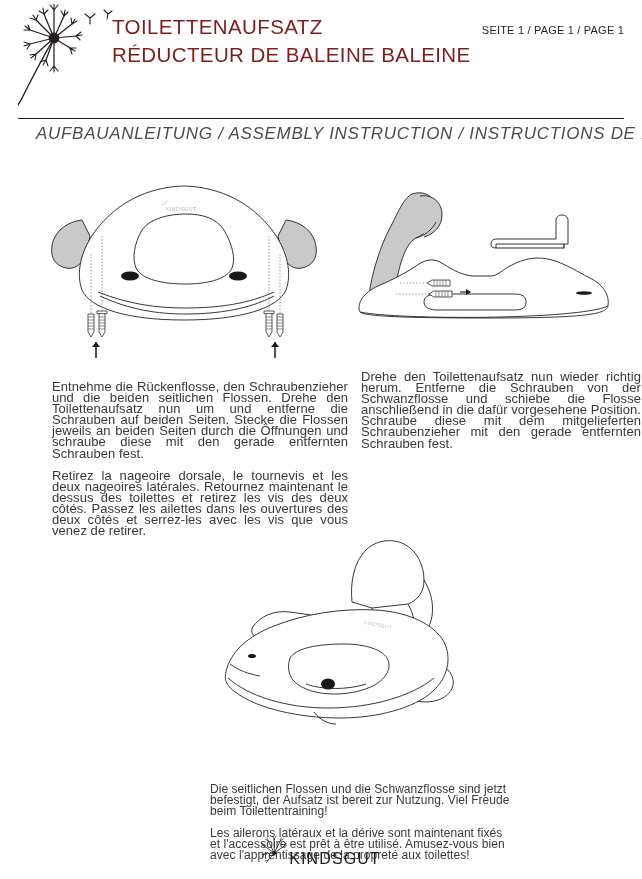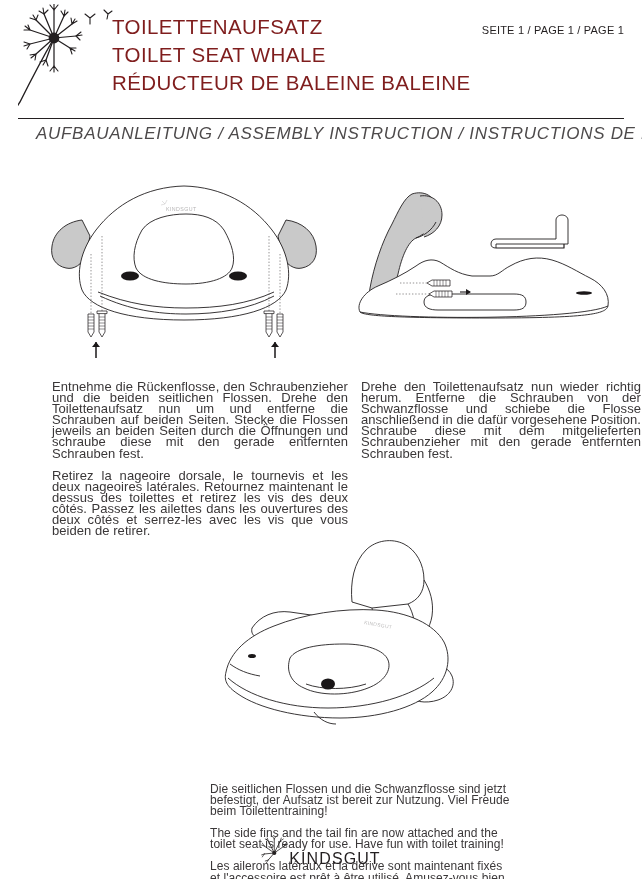--- a/index.html
+++ b/index.html
@@ -91,21 +91,21 @@
     letter-spacing: 0.05px;
     margin-left: 16px;
   }
   .col p {
     margin: 0 0 11px 0;
     text-align: justify;
   }
   .col p:last-child { margin-bottom: 0; }
 
   .col-left  { left: 36px;  top: 381px; width: 296px; }
-  .col-right { left: 345px; top: 381px; width: 280px; }
+  .col-right { left: 345px; top: 371px; width: 280px; }
 
   .col-bottom {
     position: absolute;
     left: 210px; top: 784px; width: 300px;
     font-size: 12px;
     line-height: 11.1px;
     color: #3a3738;
     letter-spacing: 0.05px;
   }
   .col-bottom p {
@@ -182,21 +182,20 @@
             <path d="M72,14 l-5,-4 M72,14 l5,-4 M72,14 l0,6"></path>
             <path d="M90,10 l-4,-4 M90,10 l4,-3 M90,10 l-1,5"></path>
           </g>
         </g>
         <circle cx="36" cy="34" r="5.4" fill="#231f20"></circle>
       </svg>
     </div>
 
     <div class="title-block">
       <div class="title-line">TOILETTENAUFSATZ</div>
-      <div class="title-line">TOILET SEAT WHALE</div>
       <div class="title-line">RÉDUCTEUR DE BALEINE BALEINE</div>
     </div>
 
     <div class="page-no">SEITE 1 / PAGE 1 / PAGE 1</div>
   </div>
 
   <div class="rule rule-top"></div>
 
   <div class="subtitle">AUFBAUANLEITUNG / ASSEMBLY INSTRUCTION / INSTRUCTIONS DE MONTAGE</div>
 
@@ -343,21 +342,21 @@
           <path d="M158,66 L226,66 L226,38" fill="none" stroke-width="1.2"></path>
           <path d="M158,62 L230,62 L230,38 C230,35 227,33 224,33 C221,33 218,35 218,38 L218,57
                    L158,57 C155,57 153,59 153,62 C153,65 155,66 158,66 Z" fill="#ffffff"></path>
         </g>
       </g>
     </svg>
   </div>
 
   <div class="col col-left">
     <p>Entnehme die Rückenflosse, den Schraubenzieher und die beiden seitlichen Flossen. Drehe den Toilettenaufsatz nun um und entferne die Schrauben auf beiden Seiten. Stecke die Flossen jeweils an beiden Seiten durch die Öffnungen und schraube diese mit den gerade entfernten Schrauben fest.</p>
-    <p>Retirez la nageoire dorsale, le tournevis et les deux nageoires latérales. Retournez maintenant le dessus des toilettes et retirez les vis des deux côtés. Passez les ailettes dans les ouvertures des deux côtés et serrez-les avec les vis que vous beiden de retirer.</p>
+    <p>Retirez la nageoire dorsale, le tournevis et les deux nageoires latérales. Retournez maintenant le dessus des toilettes et retirez les vis des deux côtés. Passez les ailettes dans les ouvertures des deux côtés et serrez-les avec les vis que vous venez de retirer.</p>
   </div>
 
   <div class="col col-right">
     <p>Drehe den Toilettenaufsatz nun wieder richtig herum. Entferne die Schrauben von der Schwanzflosse und schiebe die Flosse anschließend in die dafür vorgesehene Position. Schraube diese mit dem mitgelieferten Schraubenzieher mit den gerade entfernten Schrauben fest.</p>
   </div>
 
   <div class="fig fig-3">
     <svg width="282" height="196" viewBox="0 0 282 196">
       <g fill="none" stroke="#231f20" stroke-width="0.9" stroke-linejoin="round">
 
@@ -394,21 +393,20 @@
 
         <g opacity="0.45">
           <text x="178" y="88" font-family="Liberation Sans, sans-serif" font-size="5" fill="#6d6a6b" stroke="none" letter-spacing="0.3" transform="rotate(10 178 88)">KINDSGUT</text>
         </g>
       </g>
     </svg>
   </div>
 
   <div class="col-bottom">
     <p>Die seitlichen Flossen und die Schwanzflosse sind jetzt befestigt, der Aufsatz ist bereit zur Nutzung. Viel Freude beim Toilettentraining!</p>
-    <p>The side fins and the tail fin are now attached and the toilet seat is ready for use. Have fun with toilet training!</p>
     <p>Les ailerons latéraux et la dérive sont maintenant fixés et l'accessoire est prêt à être utilisé. Amusez-vous bien avec l'apprentissage de la propreté aux toilettes!</p>
   </div>
 
   <div class="footer">
     <div class="footer-inner">
       <div>
         <svg width="26" height="30" viewBox="0 0 26 30">
           <g stroke="#231f20" stroke-width="0.8" fill="none" stroke-linecap="round">
             <line x1="13" y1="20" x2="13" y2="6"></line>
             <line x1="13" y1="20" x2="7" y2="8"></line>

